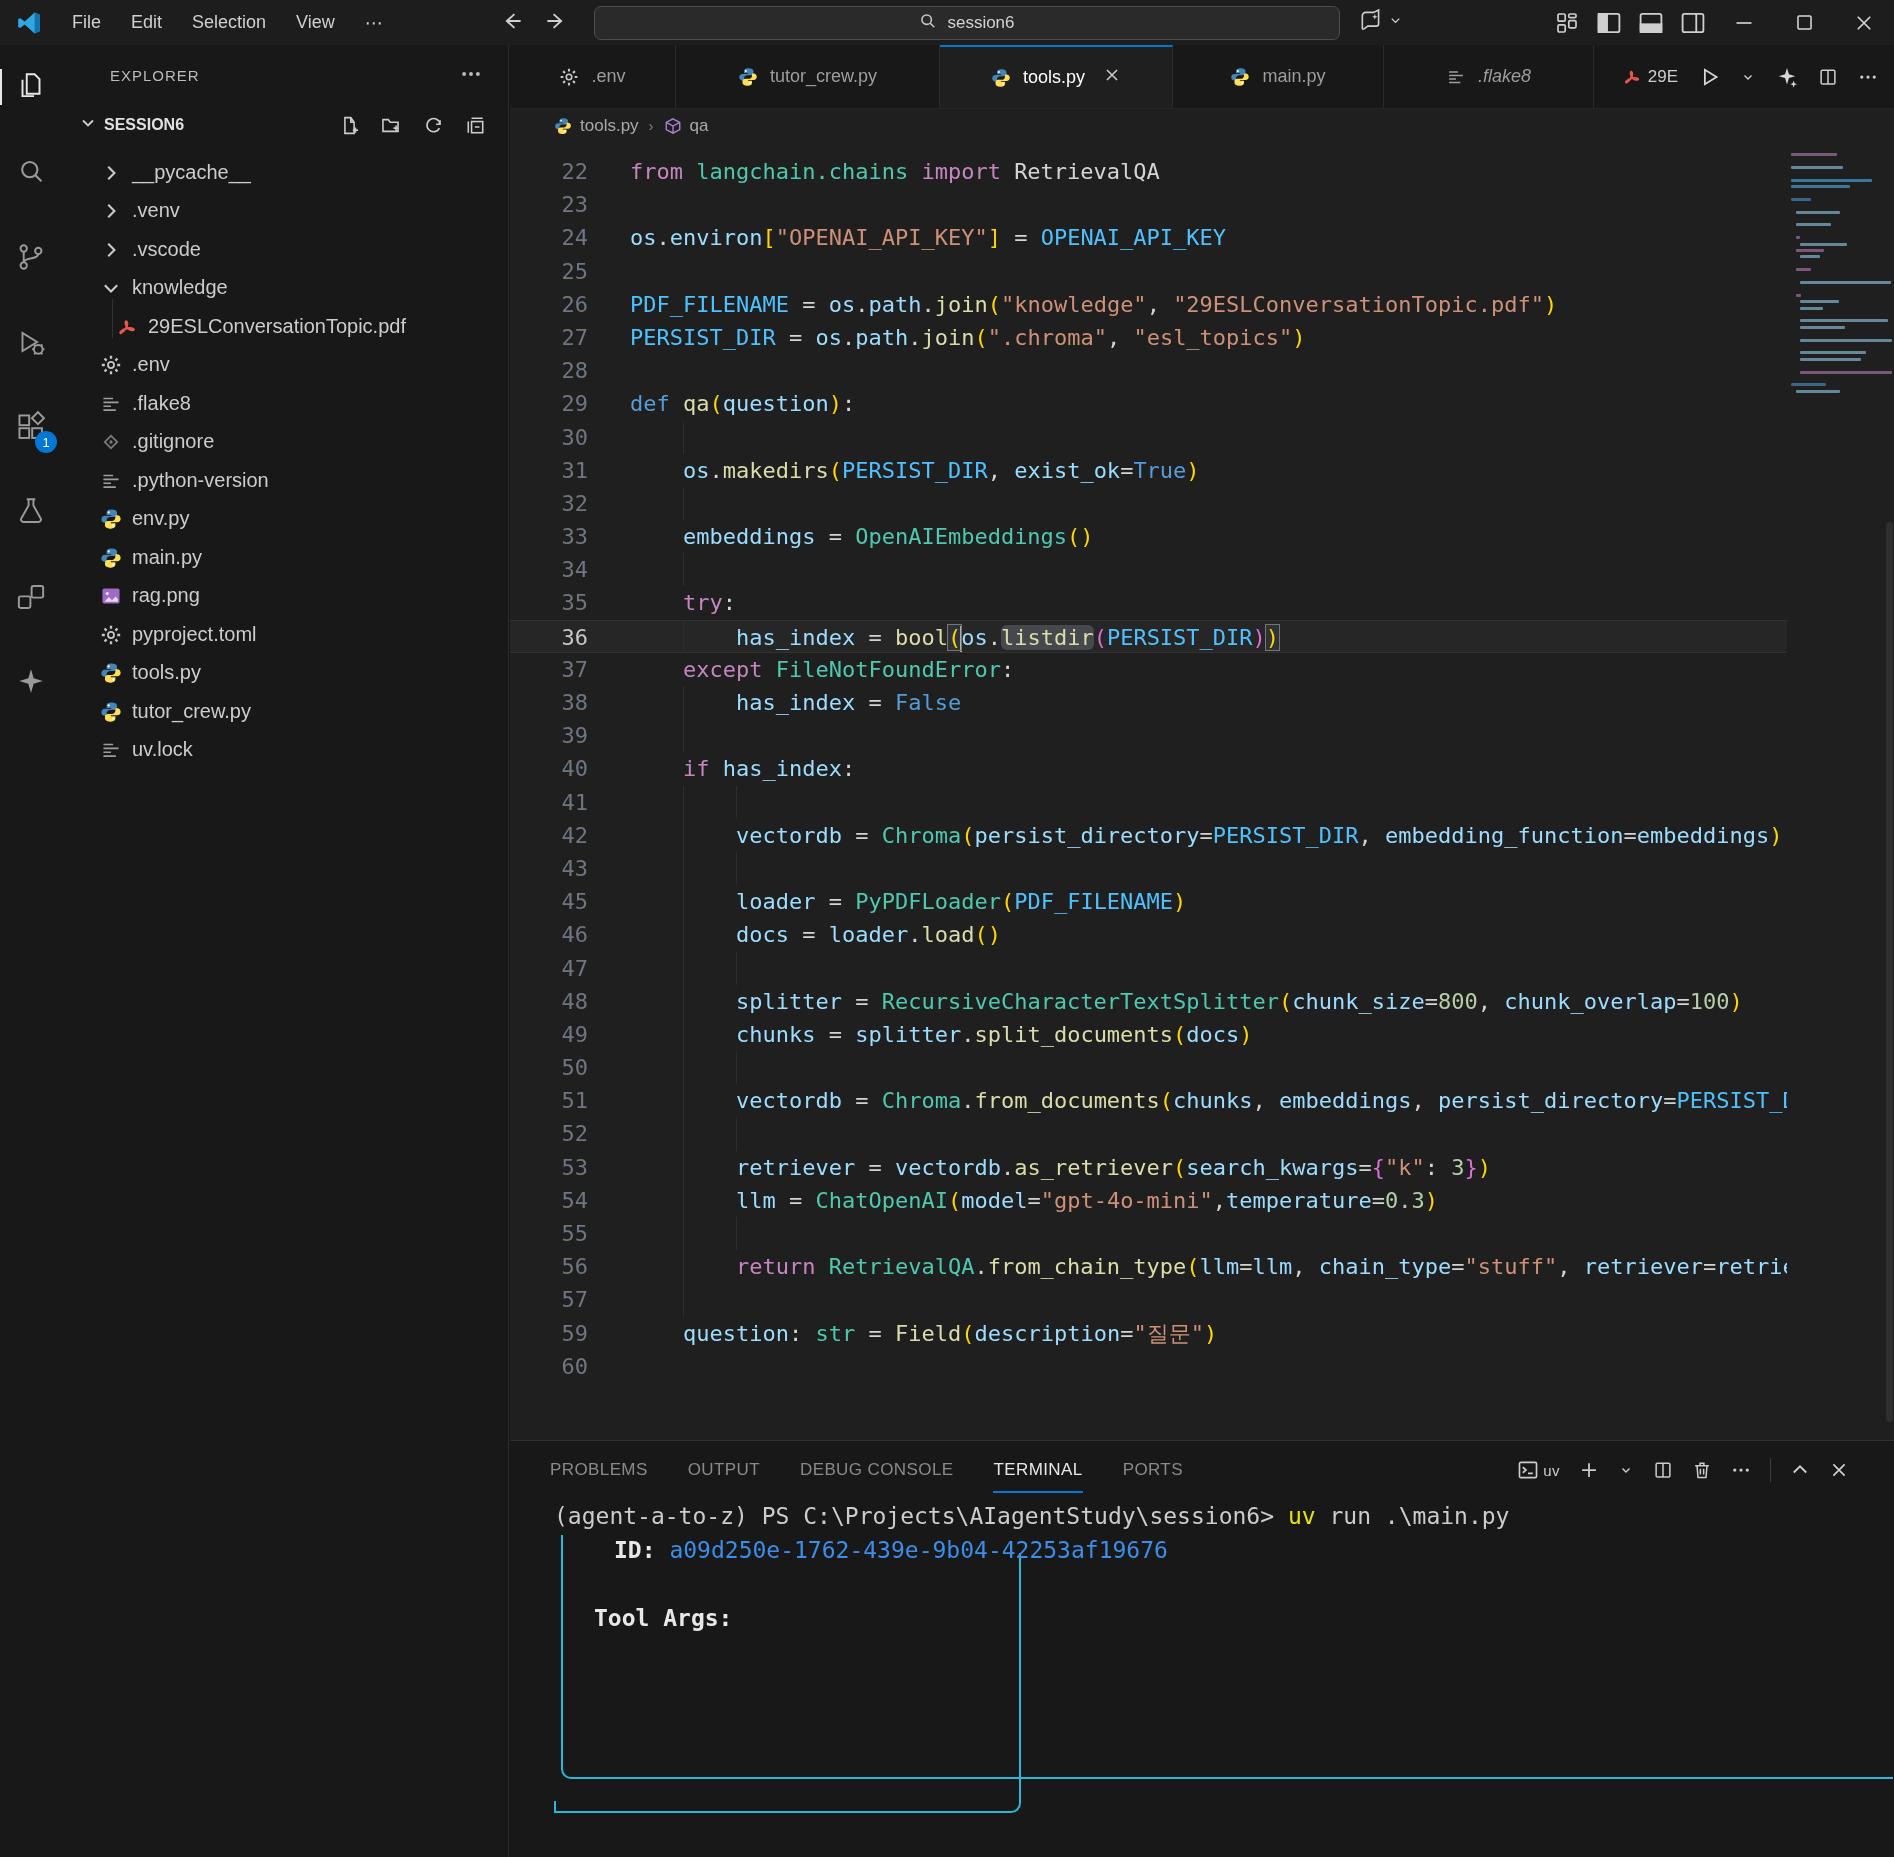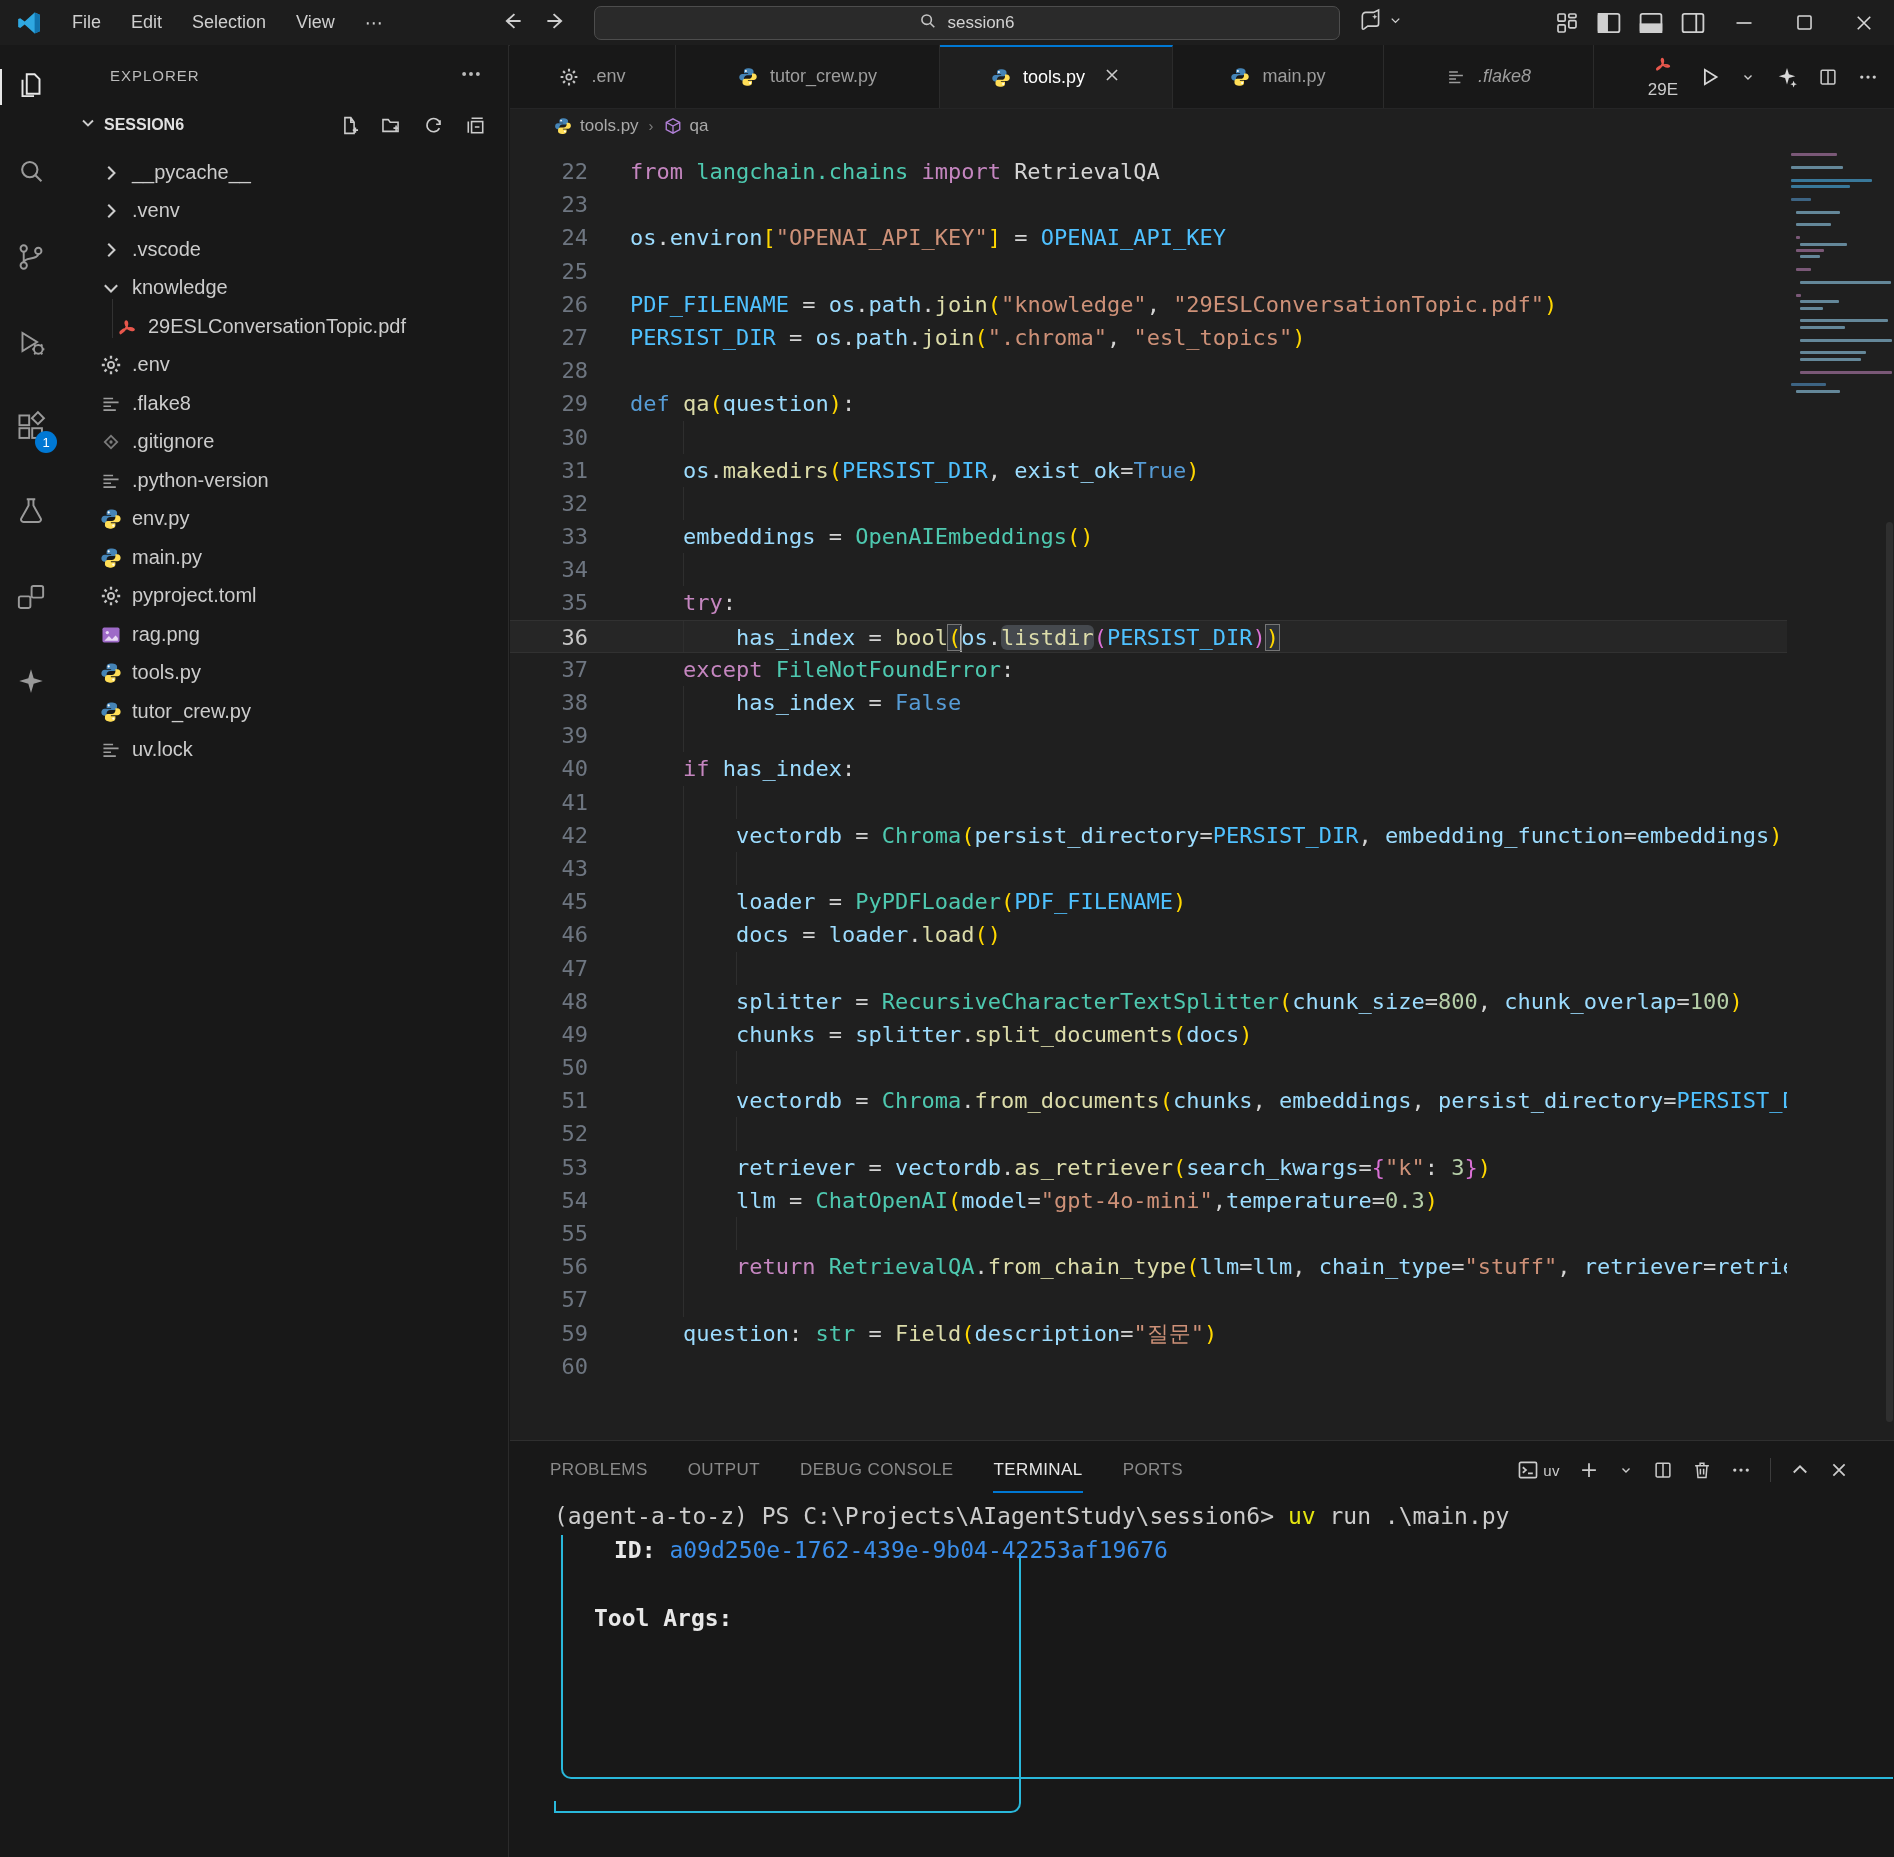--- a/index.html
+++ b/index.html
@@ -48,21 +48,21 @@
 
   
   .editor{position:absolute;left:510px;top:45px;width:1384px;height:1395px;background:#1f1f1f;}
   .tabbar{position:relative;height:63px;background:#181818;display:flex;border-bottom:1px solid #252526;}
   .tab{position:relative;height:63px;display:flex;align-items:center;justify-content:center;gap:12px;
        background:#181818;color:#9d9d9d;font-size:18px;border-right:1px solid #2b2b2b;box-sizing:border-box;}
   .tab.active{background:#1f1f1f;color:#ffffff;border-top:2px solid #0078d4;border-bottom:none;}
   .tab.italic .tlabel{font-style:italic;}
   .tab .tclose{margin-left:6px;color:#cccccc;font-size:18px;}
   .ed-actions{position:absolute;right:0;top:0;height:63px;display:flex;align-items:center;gap:20px;padding-right:16px;color:#cccccc;}
-  .pdfbadge{display:flex;align-items:center;gap:6px;font-size:17px;color:#cccccc;flex-direction:column;}
+  .pdfbadge{display:flex;align-items:center;gap:6px;font-size:17px;color:#cccccc;}
   .breadcrumb{height:33px;display:flex;align-items:center;padding-left:44px;gap:8px;font-size:17px;color:#a9a9a9;background:#1f1f1f;}
   .bc-sep{color:#808080;font-size:15px;margin:0 2px;}
 
   .codewrap{position:relative;height:1299px;overflow:hidden;}
   .lines{position:absolute;left:0;top:13px;width:1277px;overflow:hidden;}
   .row{display:flex;height:33.2px;box-sizing:border-box;}
   .row .num{width:78px;flex:none;text-align:right;font:22px "DejaVu Sans Mono",monospace;
             line-height:33.2px;color:#6e7681;}
   .row .txt{position:relative;margin-left:42px;white-space:pre;font:22px "DejaVu Sans Mono",monospace;line-height:33.2px;}
   .row.cur{background:rgba(255,255,255,0.03);border-top:1px solid #313131;border-bottom:1px solid #313131;}
@@ -385,36 +385,36 @@
               <path fill="#4584b6" d="M7.9 1C6.1 1 4.8 1.8 4.8 3.2V5h3.3v.6H3.4C2 5.6 1 6.7 1 8.2s1 2.6 2.4 2.6h1.4V9.1c0-1.4 1.2-2.5 2.6-2.5h3c1.1 0 2-.9 2-2V3.2C12.4 1.9 10.6 1 8.8 1z"></path>
               <path fill="#ffde57" d="M8.1 15c1.8 0 3.1-.8 3.1-2.2V11H7.9v-.6h4.7c1.4 0 2.4-1.1 2.4-2.6s-1-2.6-2.4-2.6h-1.4v1.7c0 1.4-1.2 2.5-2.6 2.5h-3c-1.1 0-2 .9-2 2v1.4C3.6 14.1 5.4 15 7.2 15z"></path>
               <circle cx="6.3" cy="3.2" r=".8" fill="#fff"></circle>
               <circle cx="9.7" cy="12.8" r=".8" fill="#fff"></circle>
             </svg>
           </span>
           <span>main.py</span>
         </div>
         <div class="trow">
           <span class="ficon" style="display: inline-flex; width: 22px; height: 22px; flex: 0 0 auto;">
+            <svg viewBox="0 0 16 16" width="100%" height="100%">
+              <rect x="1.8" y="2.6" width="12.4" height="10.8" rx="1.2" fill="#9e6ac8"></rect>
+              <circle cx="5.3" cy="6.2" r="1.2" fill="#e9d9f5"></circle>
+              <path d="M3.2 12.2l3.3-3.4 2.2 2.2 2.6-2.7 1.7 1.8v2.1z" fill="#e9d9f5"></path>
+            </svg>
+          </span>
+          <span>rag.png</span>
+        </div>
+        <div class="trow">
+          <span class="ficon" style="display: inline-flex; width: 22px; height: 22px; flex: 0 0 auto;">
             <svg viewBox="0 0 16 16" width="100%" height="100%" fill="none" stroke="#c5c5c5">
               <circle cx="8" cy="8" r="2.2" stroke-width="1.3"></circle>
               <path stroke-width="1.7" d="M8 1.3v2.2M8 12.5v2.2M1.3 8h2.2M12.5 8h2.2M3.3 3.3l1.5 1.5M11.2 11.2l1.5 1.5M12.7 3.3l-1.5 1.5M4.8 11.2l-1.5 1.5"></path>
             </svg>
           </span>
           <span>pyproject.toml</span>
-        </div>
-        <div class="trow">
-          <span class="ficon" style="display: inline-flex; width: 22px; height: 22px; flex: 0 0 auto;">
-            <svg viewBox="0 0 16 16" width="100%" height="100%">
-              <rect x="1.8" y="2.6" width="12.4" height="10.8" rx="1.2" fill="#9e6ac8"></rect>
-              <circle cx="5.3" cy="6.2" r="1.2" fill="#e9d9f5"></circle>
-              <path d="M3.2 12.2l3.3-3.4 2.2 2.2 2.6-2.7 1.7 1.8v2.1z" fill="#e9d9f5"></path>
-            </svg>
-          </span>
-          <span>rag.png</span>
         </div>
         <div class="trow">
           <span class="ficon" style="display: inline-flex; width: 22px; height: 22px; flex: 0 0 auto;">
             <svg viewBox="0 0 16 16" width="100%" height="100%">
               <path fill="#4584b6" d="M7.9 1C6.1 1 4.8 1.8 4.8 3.2V5h3.3v.6H3.4C2 5.6 1 6.7 1 8.2s1 2.6 2.4 2.6h1.4V9.1c0-1.4 1.2-2.5 2.6-2.5h3c1.1 0 2-.9 2-2V3.2C12.4 1.9 10.6 1 8.8 1z"></path>
               <path fill="#ffde57" d="M8.1 15c1.8 0 3.1-.8 3.1-2.2V11H7.9v-.6h4.7c1.4 0 2.4-1.1 2.4-2.6s-1-2.6-2.4-2.6h-1.4v1.7c0 1.4-1.2 2.5-2.6 2.5h-3c-1.1 0-2 .9-2 2v1.4C3.6 14.1 5.4 15 7.2 15z"></path>
               <circle cx="6.3" cy="3.2" r=".8" fill="#fff"></circle>
               <circle cx="9.7" cy="12.8" r=".8" fill="#fff"></circle>
             </svg>
           </span>

